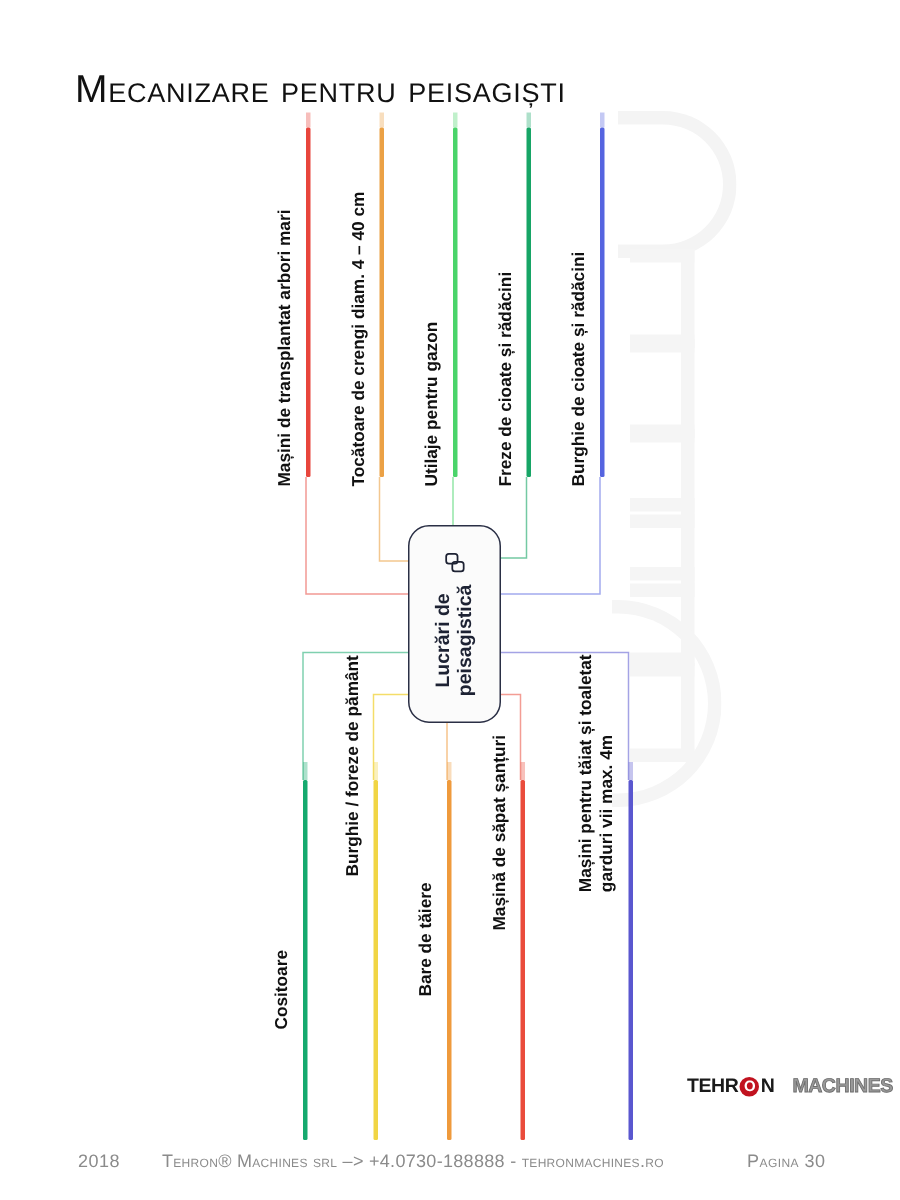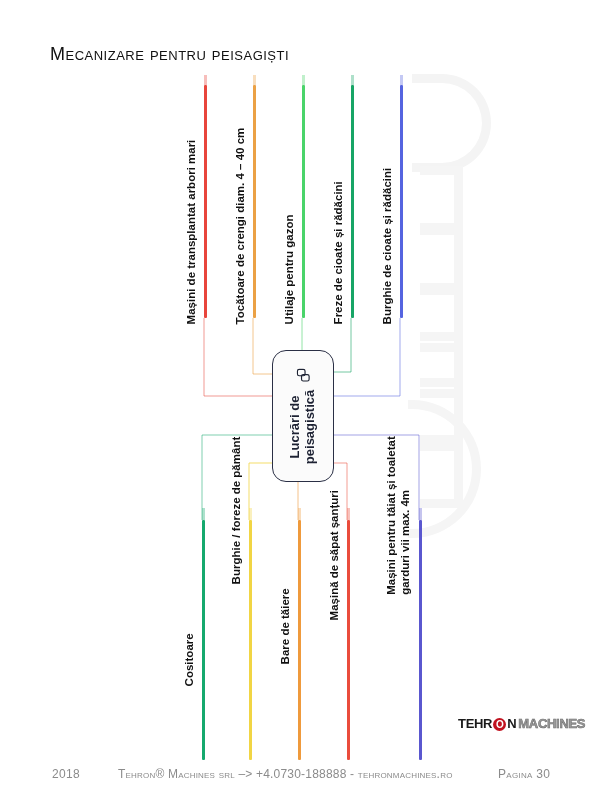--- a/index.html
+++ b/index.html
@@ -27,21 +27,21 @@
     border:9px solid #f5f5f5;border-left:none;
   }
   .wm-curve{
     position:absolute;left:18px;top:300px;width:64px;height:150px;
     border:9px solid #f5f5f5;border-radius:0 80px 80px 0;border-left:none;
   }
 
   
   .title{
     position:absolute;left:50px;top:44px;
-    font-size:18px;color:#111;
+    font-size:26px;color:#111;
     font-variant:small-caps;
     font-weight:400;
     letter-spacing:.5px;
     white-space:nowrap;
   }
 
   
   .center-box{
     position:absolute;left:272px;top:350px;width:62px;height:132px;
     background:#fbfbfb;
@@ -84,32 +84,32 @@
   .conn{position:absolute;left:0;top:0;width:600px;height:800px;z-index:3;pointer-events:none;}
 
   
   .footer{
     position:absolute;left:0;right:0;bottom:18px;height:16px;
     display:flex;align-items:center;
     font-variant:small-caps;
     color:#8b8b8b;font-size:12px;
   }
   .f-year{position:absolute;left:52px;letter-spacing:.3px;}
-  .f-mid{position:absolute;left:118px;letter-spacing:.2px;}
+  .f-mid{position:absolute;left:108px;letter-spacing:.2px;}
   .f-page{position:absolute;left:498px;letter-spacing:.3px;}
 
   
   .logo{position:absolute;left:458px;top:716px;z-index:7;
         font-size:13px;font-weight:bold;letter-spacing:-.3px;white-space:nowrap;}
   .logo .a{color:#1a1a1a;}
   .logo .o{display:inline-block;width:13px;height:13px;border-radius:50%;
            background:#c1121f;color:#fff;text-align:center;line-height:13px;
            font-size:10px;vertical-align:middle;margin:0 1px;}
   .logo .b{color:#1a1a1a;}
-  .logo .c{color:#9a9a9a;-webkit-text-stroke:0.6px #6e6e6e;margin-left:2px;}
+  .logo .c{color:#9a9a9a;-webkit-text-stroke:0.6px #6e6e6e;margin-left:12px;}
 </style>
 </head>
 <body>
 
 <div id="page">
 
   <div class="watermark">
     <div class="wm-arc"></div>
     <div class="wm-br" style="left:30px;top:96px;"></div>
     <div class="wm-br" style="left:30px;top:156px;"></div>

